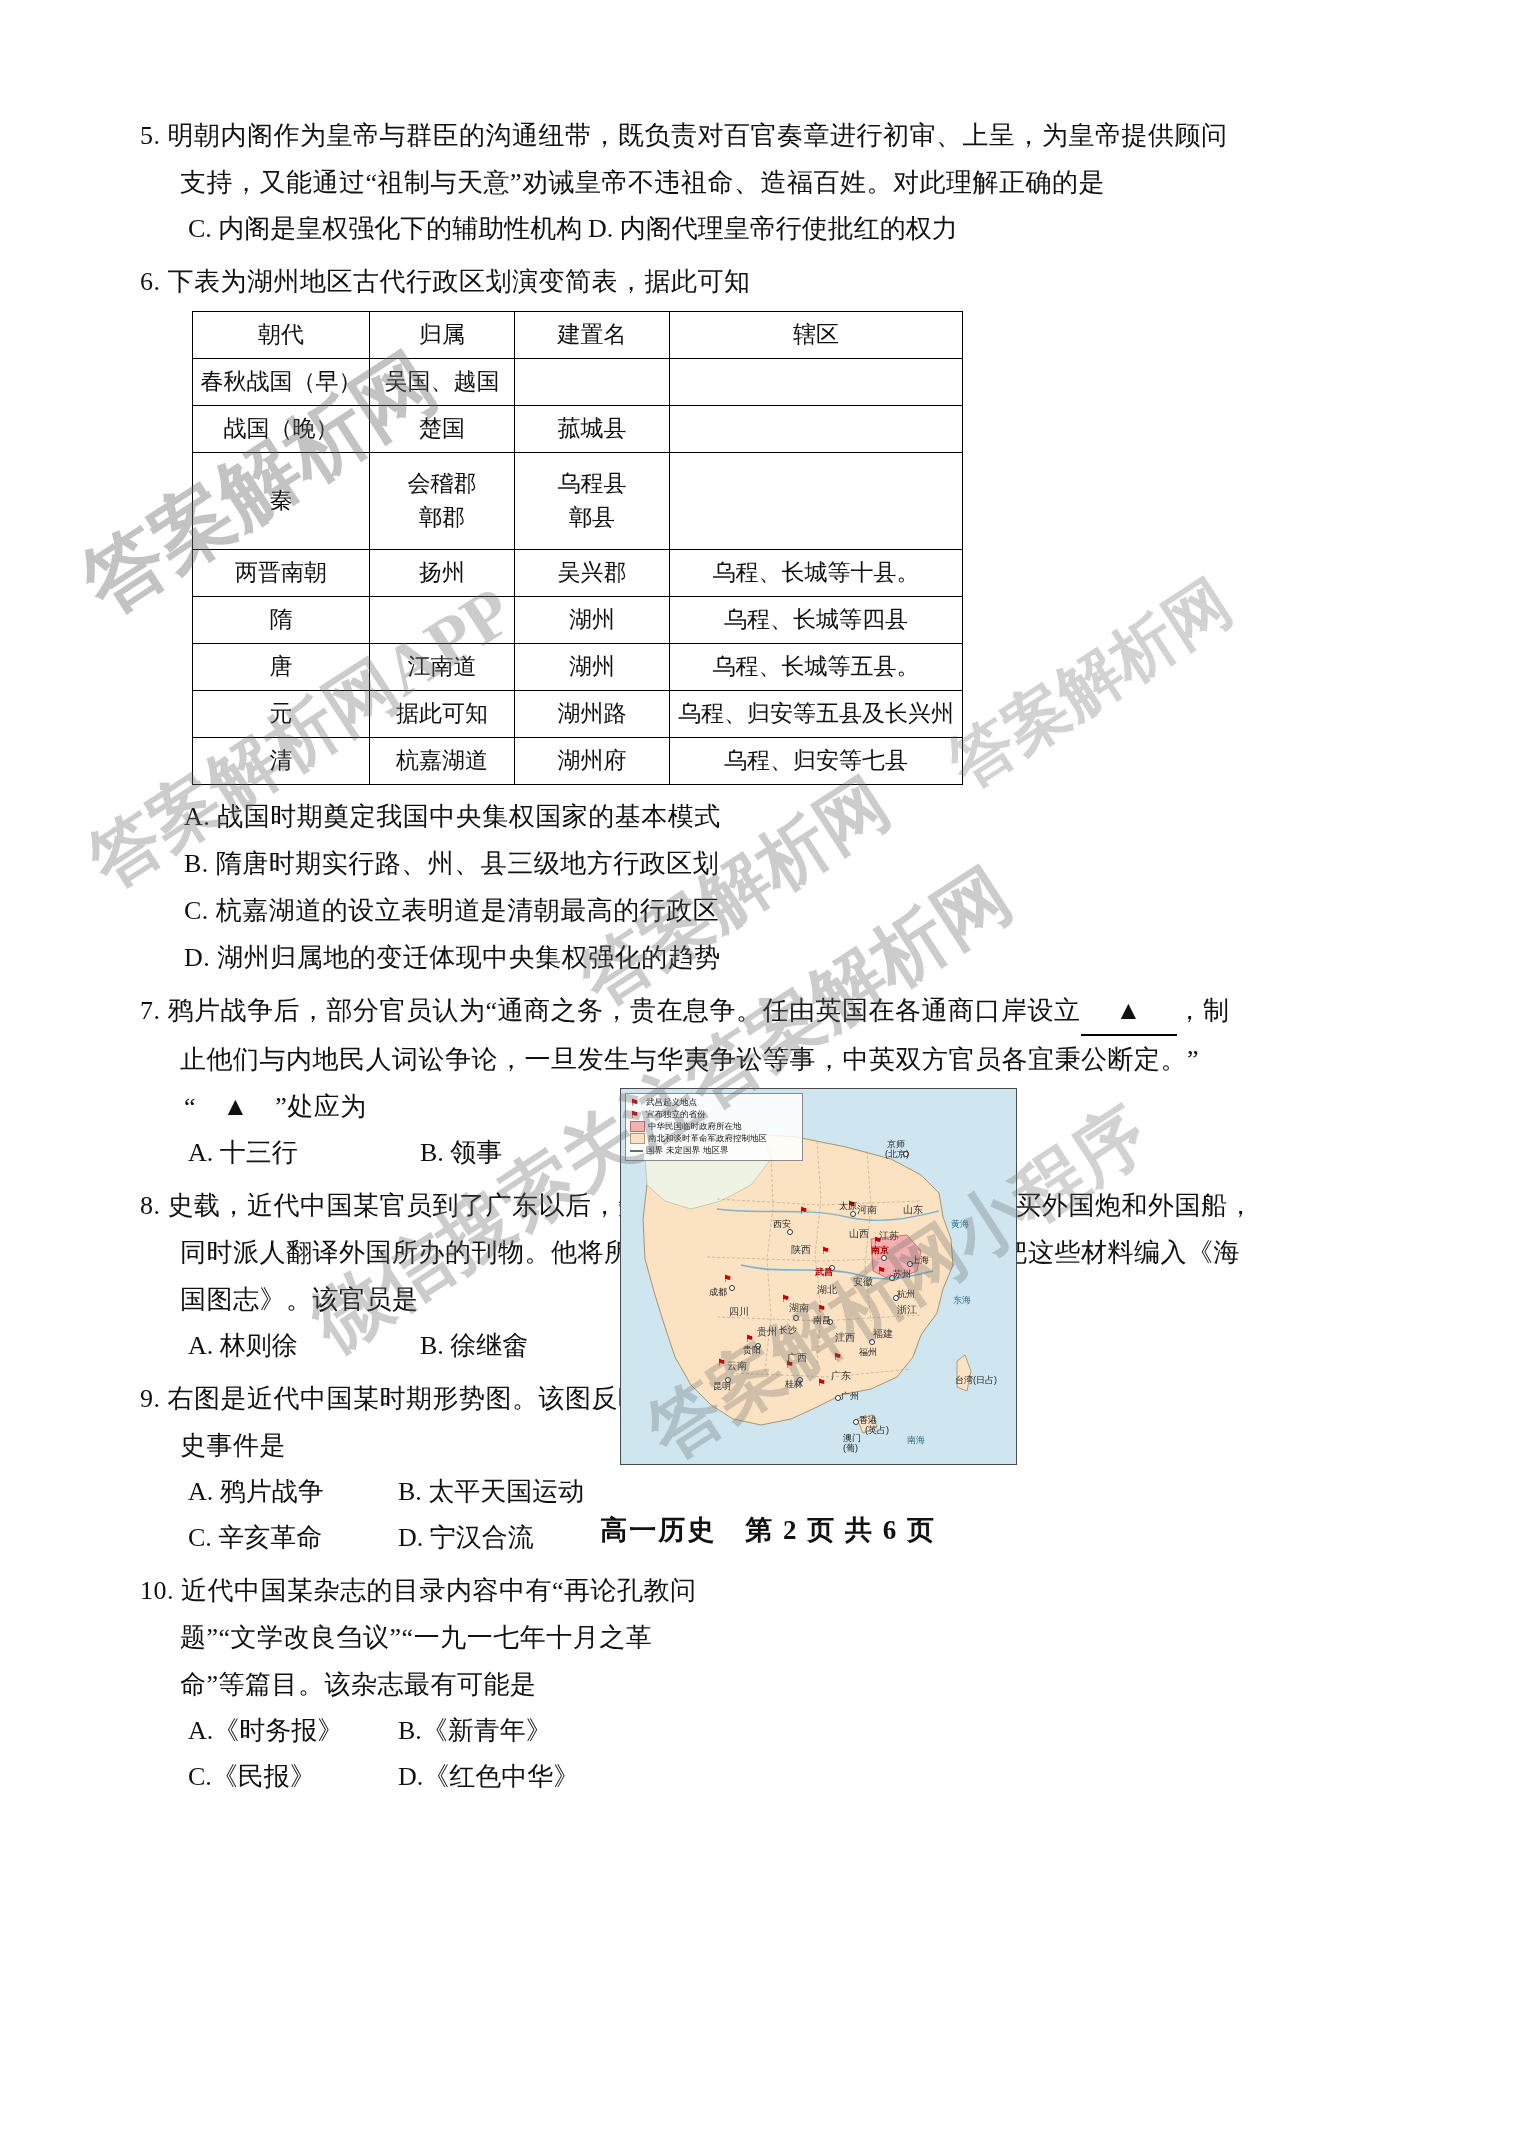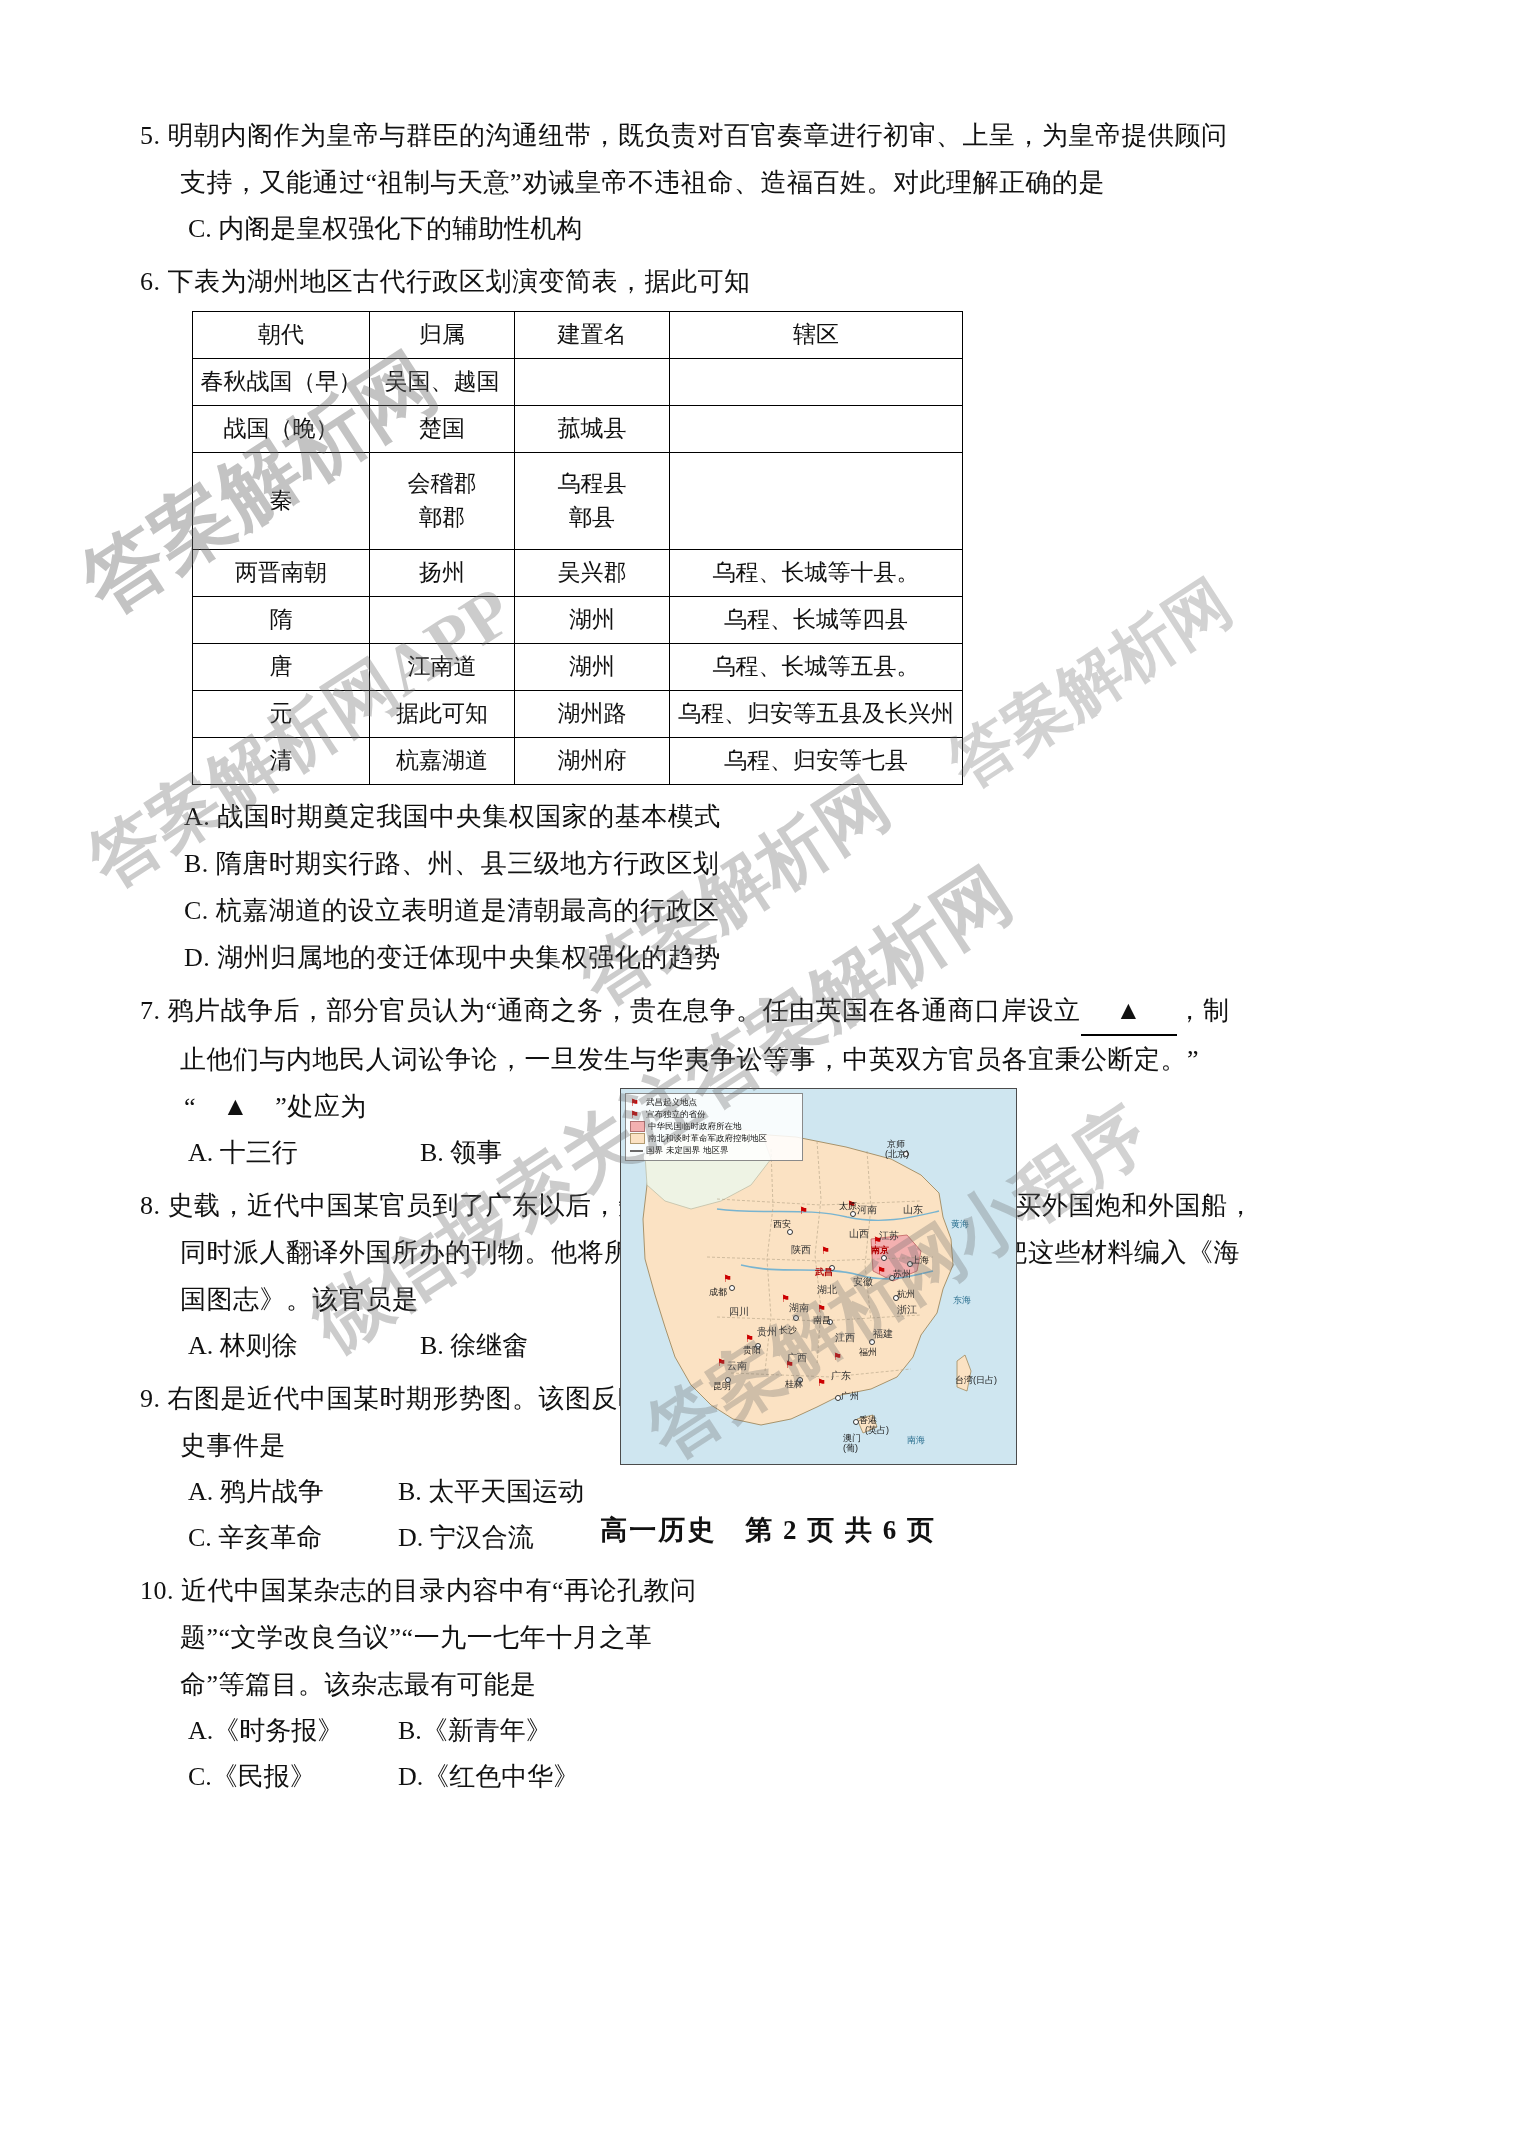--- a/index.html
+++ b/index.html
@@ -87,20 +87,21 @@
 
 <div class="page">
 
   <div class="content">
 
     <div class="q">
       <div class="qline">5. 明朝内阁作为皇帝与群臣的沟通纽带，既负责对百官奏章进行初审、上呈，为皇帝提供顾问</div>
       <div class="qline indent1">支持，又能通过“祖制与天意”劝诫皇帝不违祖命、造福百姓。对此理解正确的是</div>
       <div class="opts">
         <span class="o opt-w-a">C. 内阁是皇权强化下的辅助性机构</span>
+        <span class="o opt-w-b">D. 内阁代理皇帝行使批红的权力</span>
       </div>
     </div>
 
     <div class="q">
       <div class="qline">6. 下表为湖州地区古代行政区划演变简表，据此可知</div>
 
       <table class="histtable">
         <tbody>
             <tr>
           <td class="c1">朝代</td>

